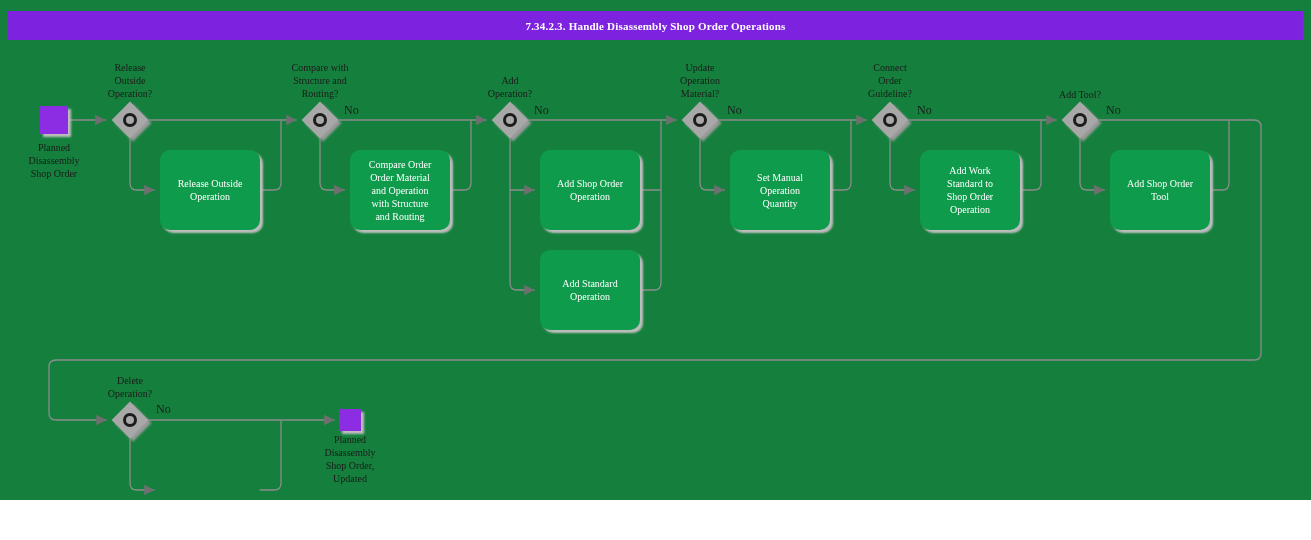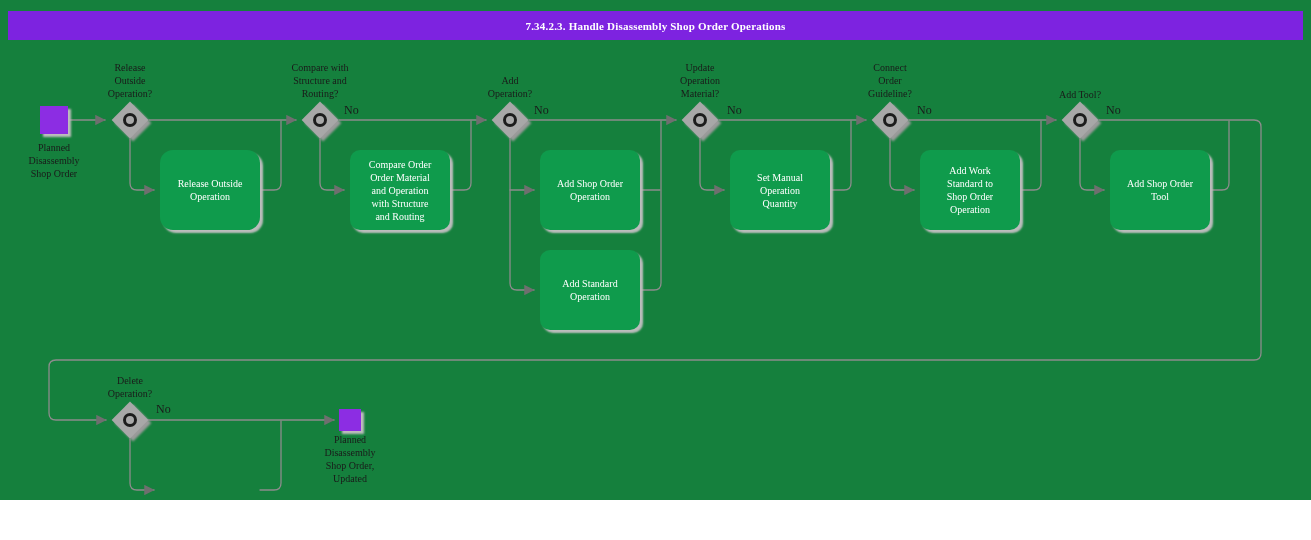--- a/index.html
+++ b/index.html
@@ -131,21 +131,21 @@
   <div class="no-label" style="left:1106px;top:105px;">No</div>
 
   <div class="dwrap" style="left:111px;top:401px;">
     <div class="dshape"></div>
     <div class="dcircle"></div>
   </div>
   <div class="dlabel" style="left:55px;top:374px;">Delete
 Operation?</div>
   <div class="no-label" style="left:156px;top:404px;">No</div>
 
-  <div class="task" style="left:160px;top:150px;border-radius:13px;">Release Outside
+  <div class="task" style="left:160px;top:150px;">Release Outside
 Operation</div>
   <div class="task" style="left:350px;top:150px;">Compare Order
 Order Material
 and Operation
 with Structure
 and Routing</div>
   <div class="task" style="left:540px;top:150px;">Add Shop Order
 Operation</div>
   <div class="task" style="left:540px;top:250px;">Add Standard
 Operation</div>

